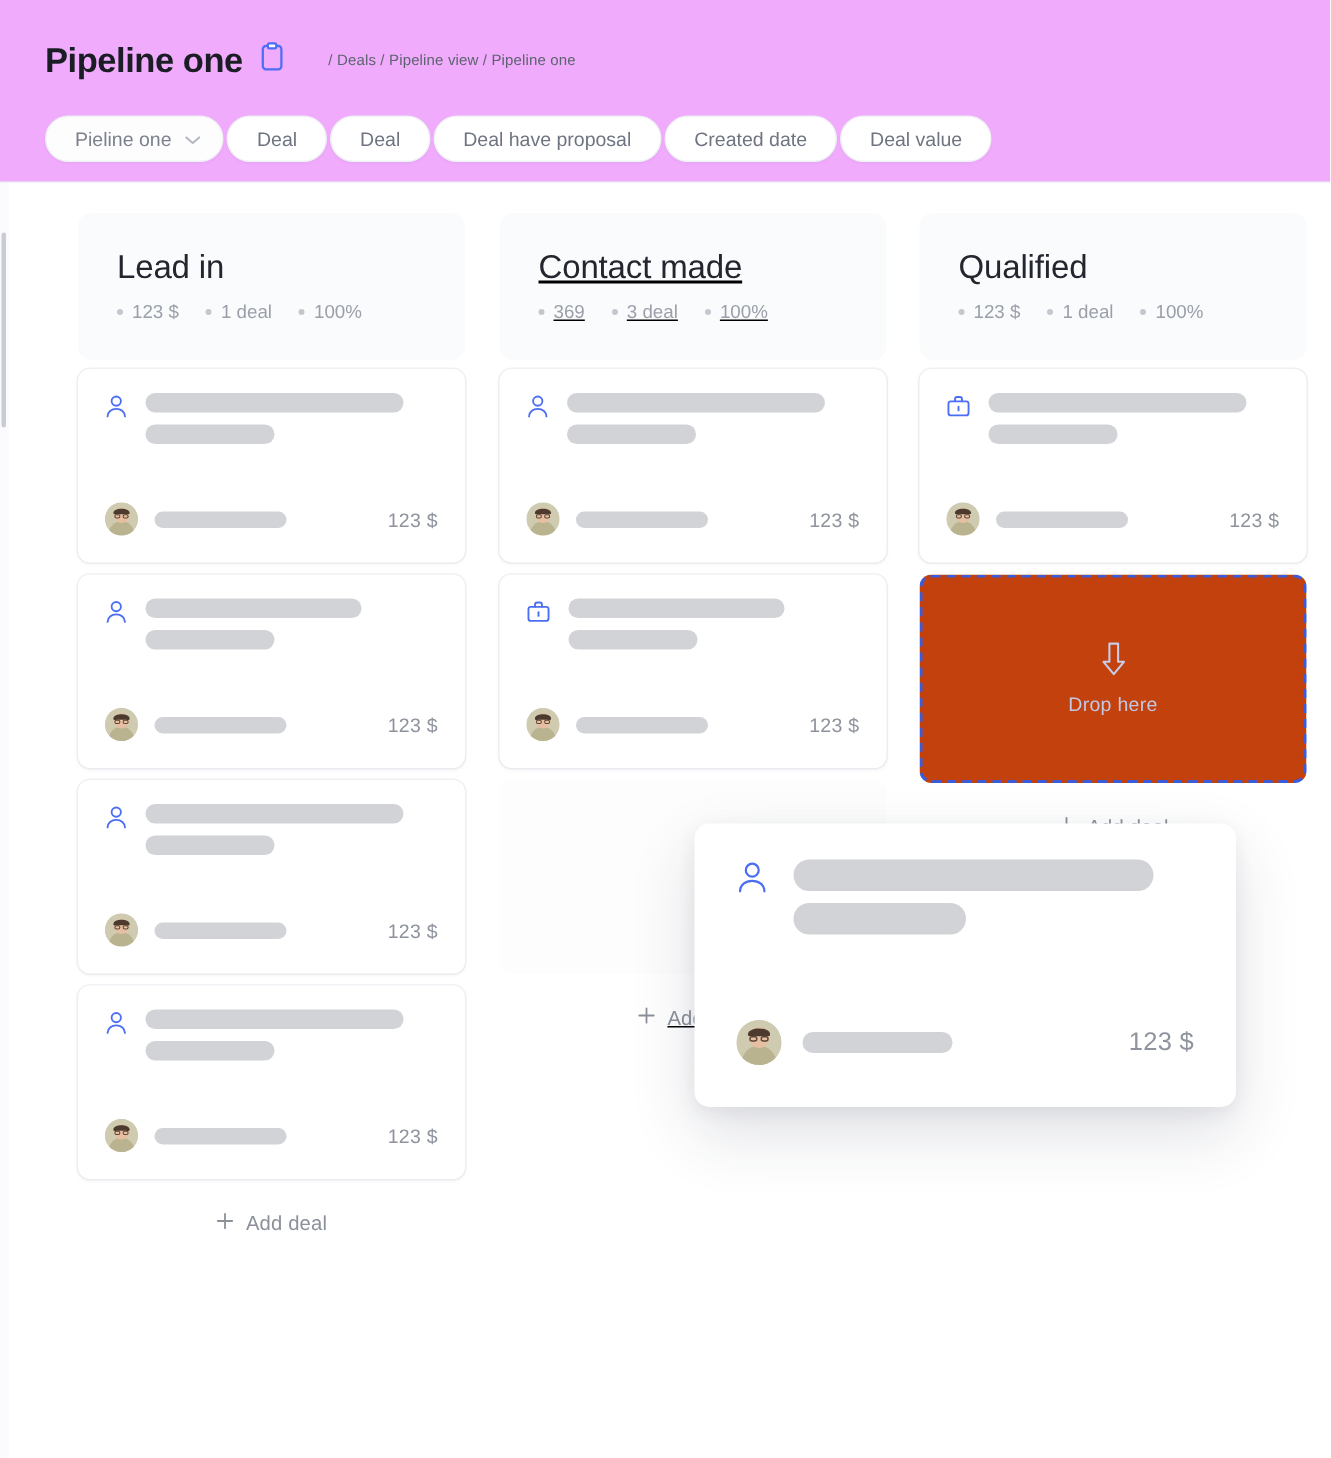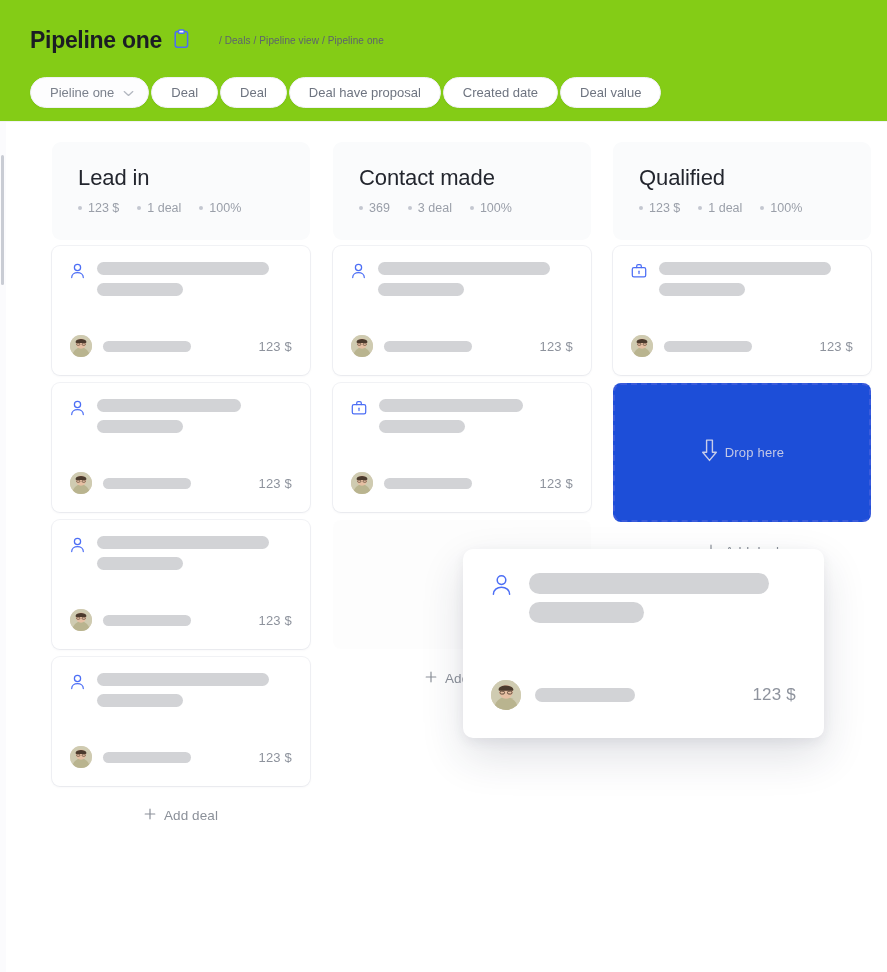--- a/index.html
+++ b/index.html
@@ -37,21 +37,21 @@
     border-radius: 2px;
     background: #c9ccd4;
   }
 
   
   .page-head {
     position: absolute;
     left: 0; top: 0;
     width: 887px;
     height: 122px;
-    background: #84cc16;
+    background: #f0abfc;
     border-bottom: 1px solid #f1f2f6;
   }
 
   .title-row {
     position: absolute;
     left: 30px;
     top: 27px;
     display: flex;
     align-items: center;
     gap: 11px;
@@ -109,21 +109,21 @@
     height: 850px;
     background: #ffffff;
   }
 
   .column {
     position: absolute;
     top: 20px;
     width: 258px;
   }
   .col-1 { left: 22px; }
-  .col-2 { left: 303px; }
+  .col-2 { left: 303px; text-decoration: underline; }
   .col-3 { left: 583px; }
 
   .col-head {
     height: 98px;
     border-radius: 9px;
     background: #fafbfc;
     padding: 24px 26px 0 26px;
   }
   .col-title {
     font-size: 22px;
@@ -217,26 +217,26 @@
     background: #fbfbfc;
     opacity: .55;
   }
 
   
   .drop-zone {
     height: 139px;
     border: 2px dashed #3b5bdb;
     border-radius: 8px;
     display: flex;
-    flex-direction: row;
+    flex-direction: column;
     align-items: center;
     justify-content: center;
     gap: 6px;
     margin-bottom: 8px;
-    background: #1d4ed8;
+    background: #c2410c;
   }
   .drop-label {
     font-size: 13px;
     color: #c3c8e6;
     letter-spacing: .2px;
   }
   .drop-arrow { display: block; }
 
   
   .add-deal {

